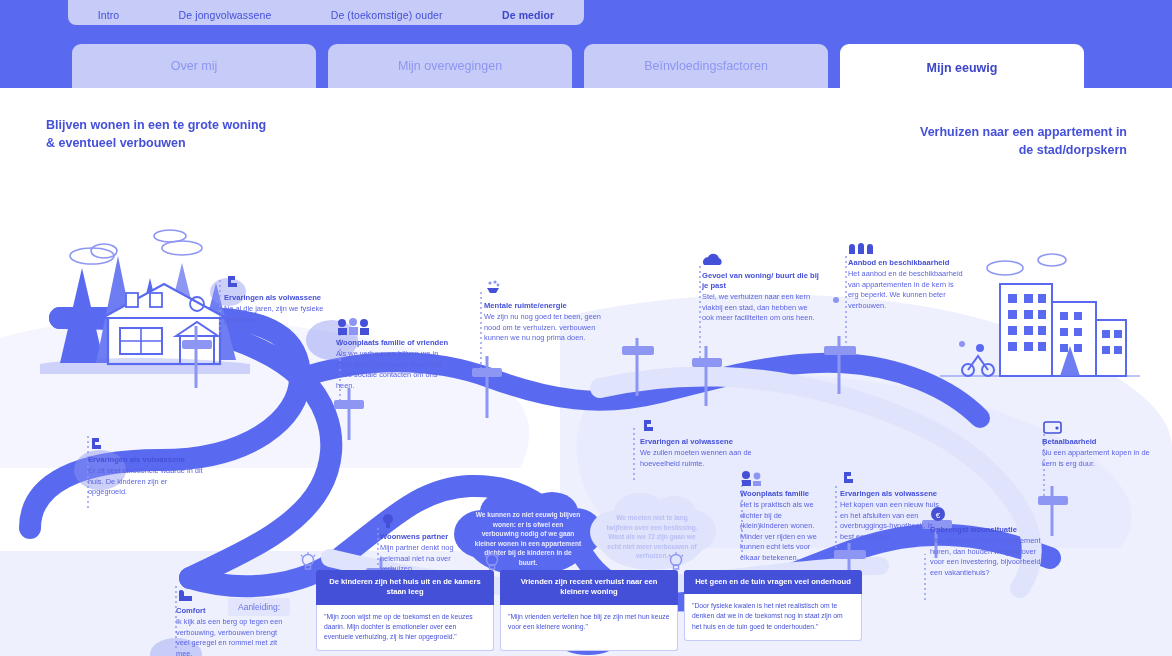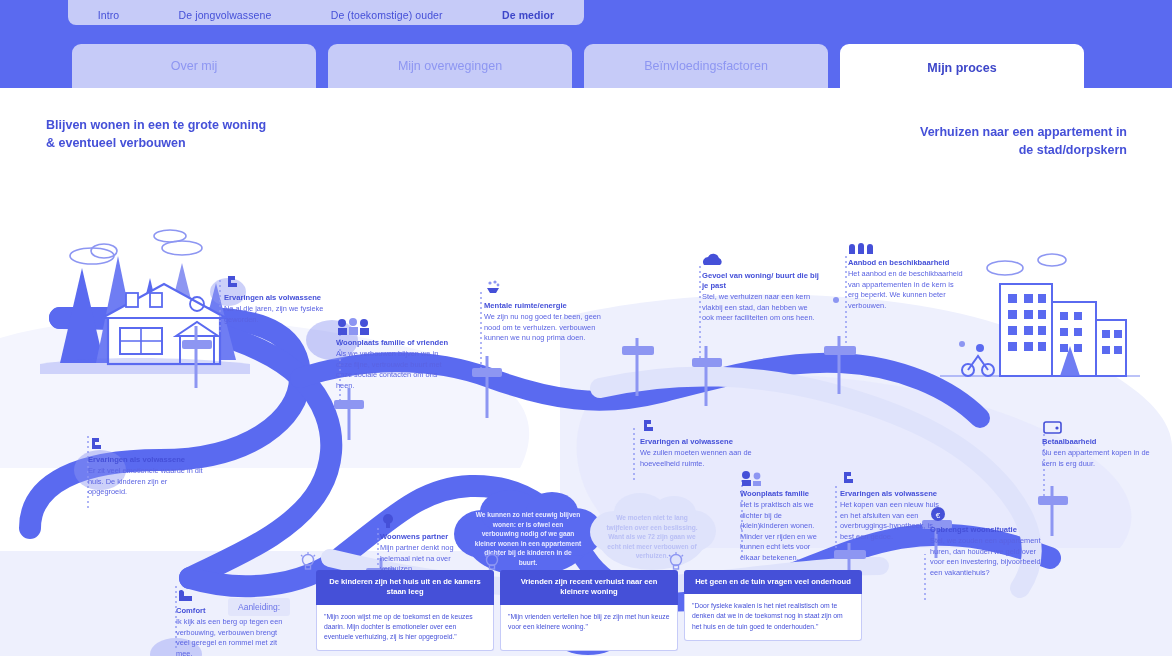--- a/index.html
+++ b/index.html
@@ -110,21 +110,21 @@
   <div class="pill-nav">
     <span>Intro</span>
     <span>De jongvolwassene</span>
     <span>De (toekomstige) ouder</span>
     <span class="active">De medior</span>
   </div>
   <div class="tabs">
     <div class="tab">Over mij</div>
     <div class="tab">Mijn overwegingen</div>
     <div class="tab">Beïnvloedingsfactoren</div>
-    <div class="tab active">Mijn proces</div>
+    <div class="tab active">Mijn eeuwig</div>
   </div>
 </div>
 
 <div class="canvas">
   <div class="bandbg"></div>
 
   <svg class="scene" width="1172" height="568">
     <defs>
       <clipPath id="cv">
           <rect x="0" y="0" width="1172" height="568"></rect>

